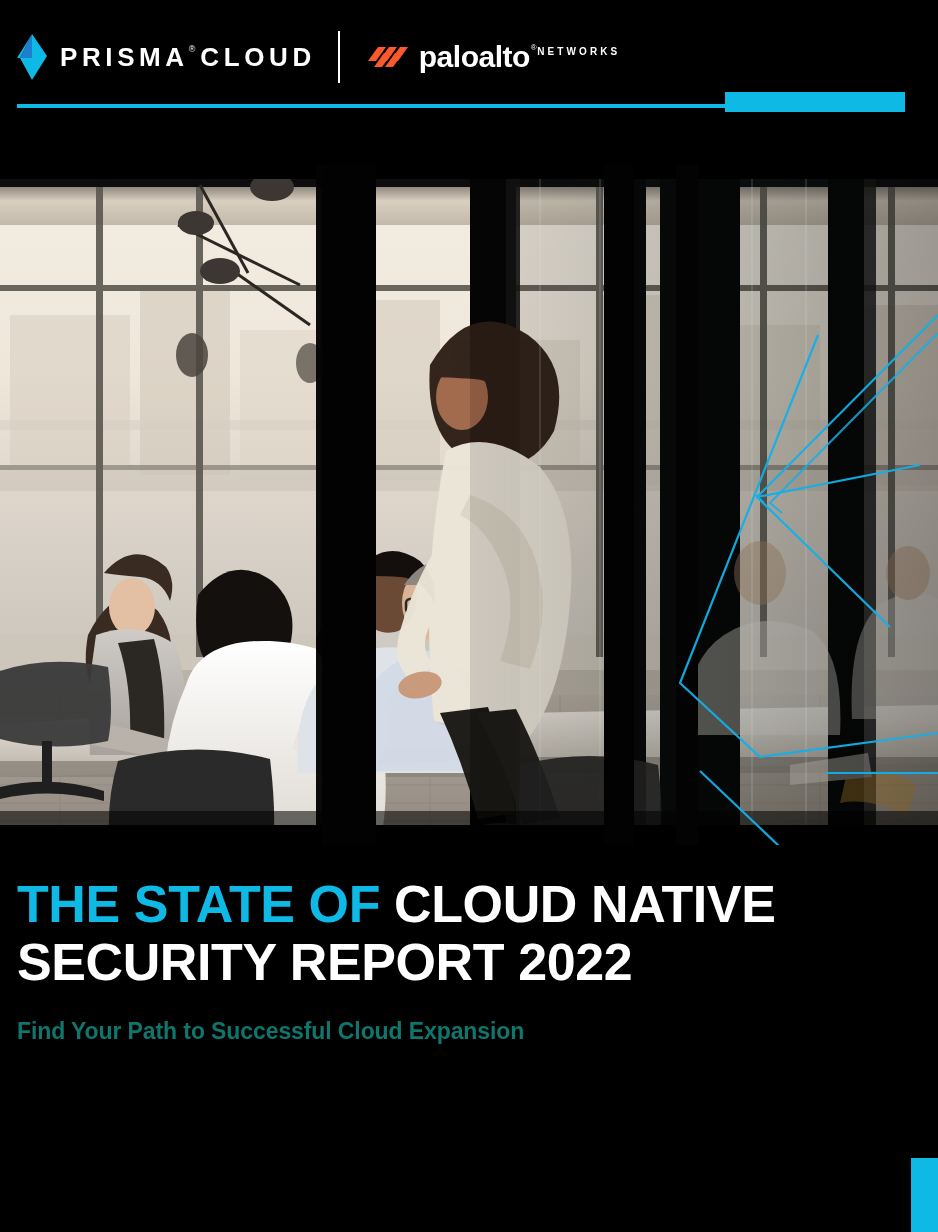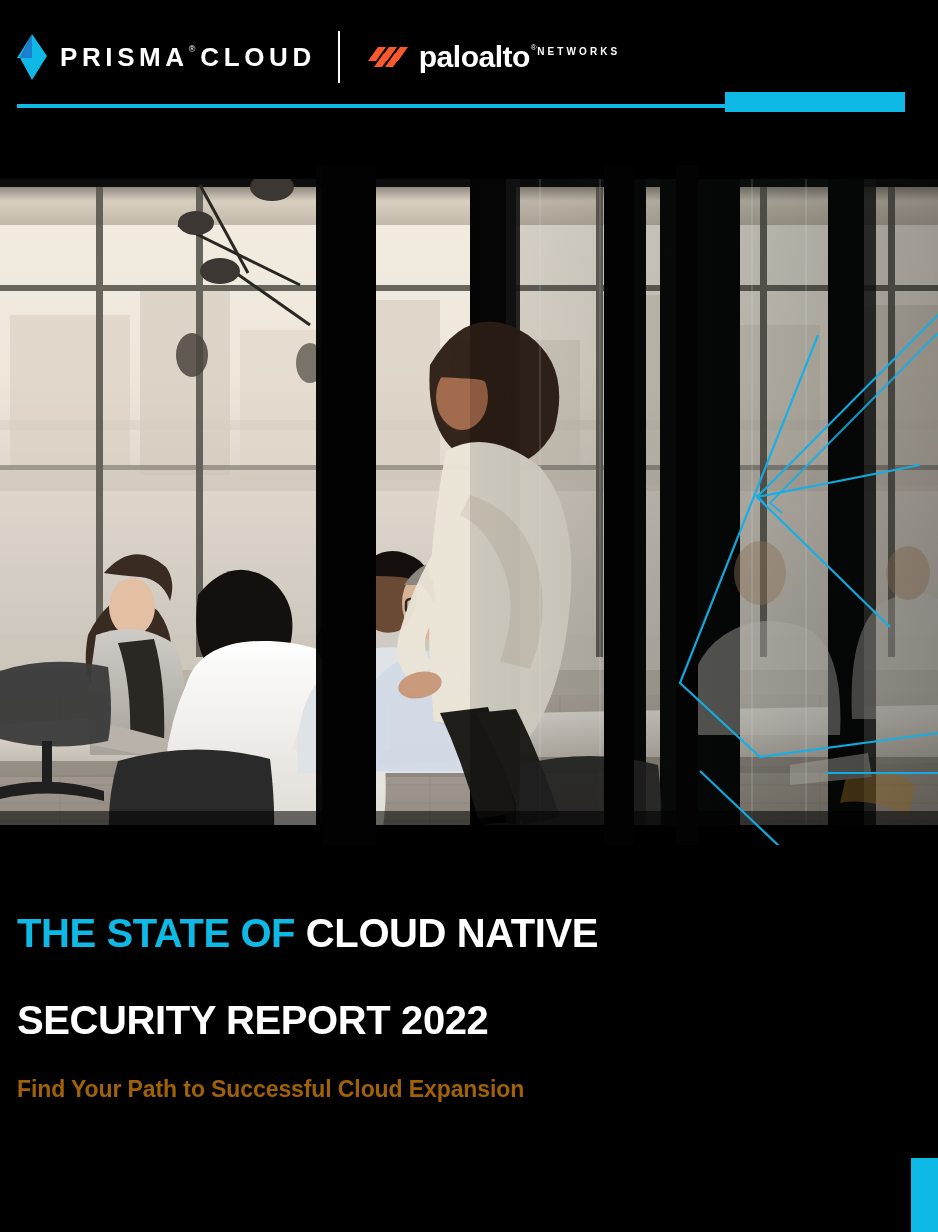--- a/index.html
+++ b/index.html
@@ -86,34 +86,33 @@
     position:absolute; left:0; top:165px;
     width:938px; height:680px;
     overflow:hidden;
     background:#0b0b0c;
   }
   .photo svg { display:block; width:938px; height:680px; }
 
   
   .title-block { position:absolute; left:17px; top:875px; width:900px; }
   .title {
-    font-size:40px;
+    font-size:52px;
     font-weight:700;
     line-height:58px;
     letter-spacing:-0.4px;
     color:#ffffff;
     white-space:nowrap;
-    margin-top:29px;
   }
   .title .hl { color:#0fb9e5; }
   .subtitle {
     margin-top:27px;
     font-size:23px;
     font-weight:700;
-    color:#a16207;
+    color:#0f766e;
     letter-spacing:-0.1px;
     white-space:nowrap;
   }
 
   
   .corner-accent {
     position:absolute; right:0; bottom:0;
     width:27px; height:74px;
     background:#0fb9e5;
   }

